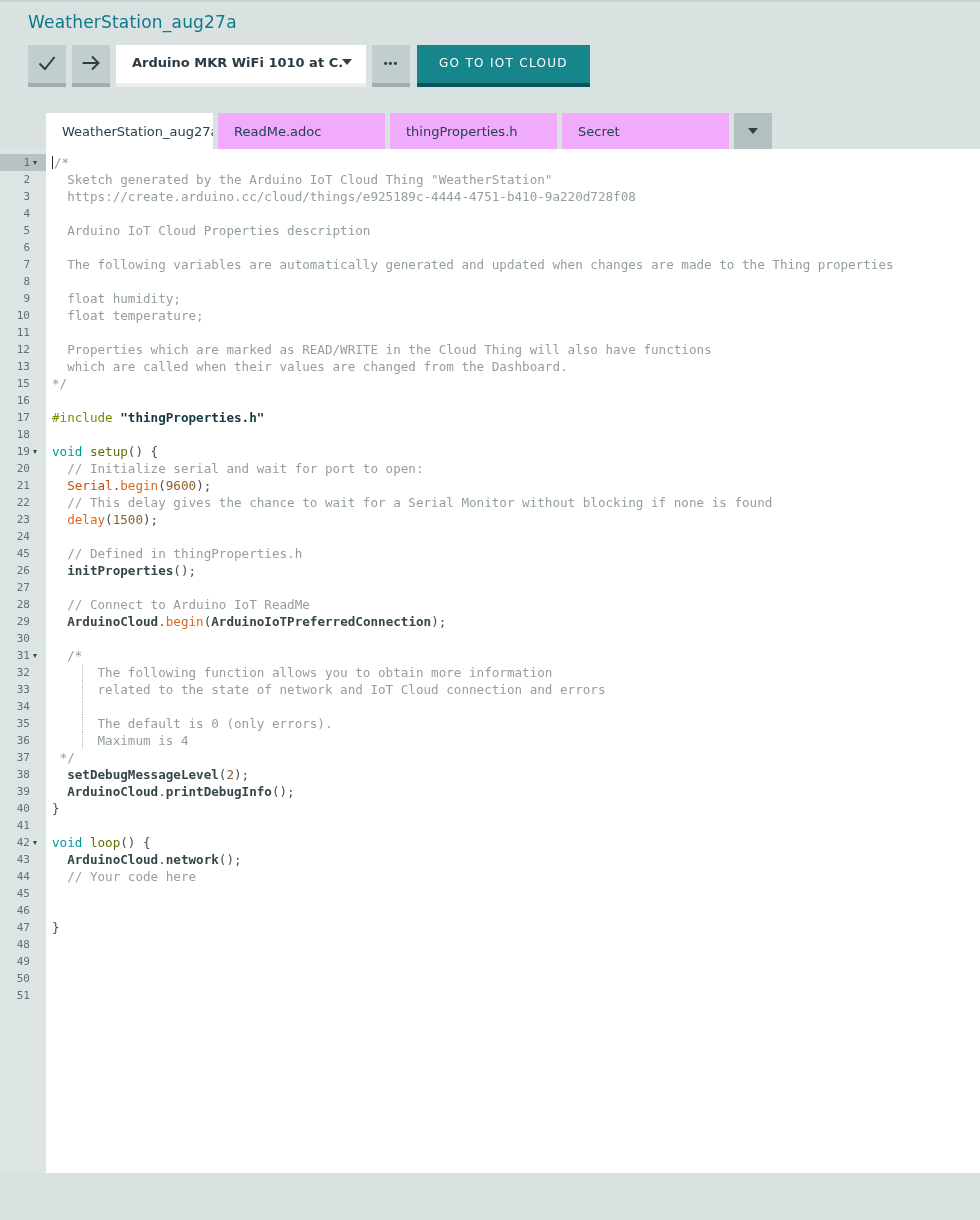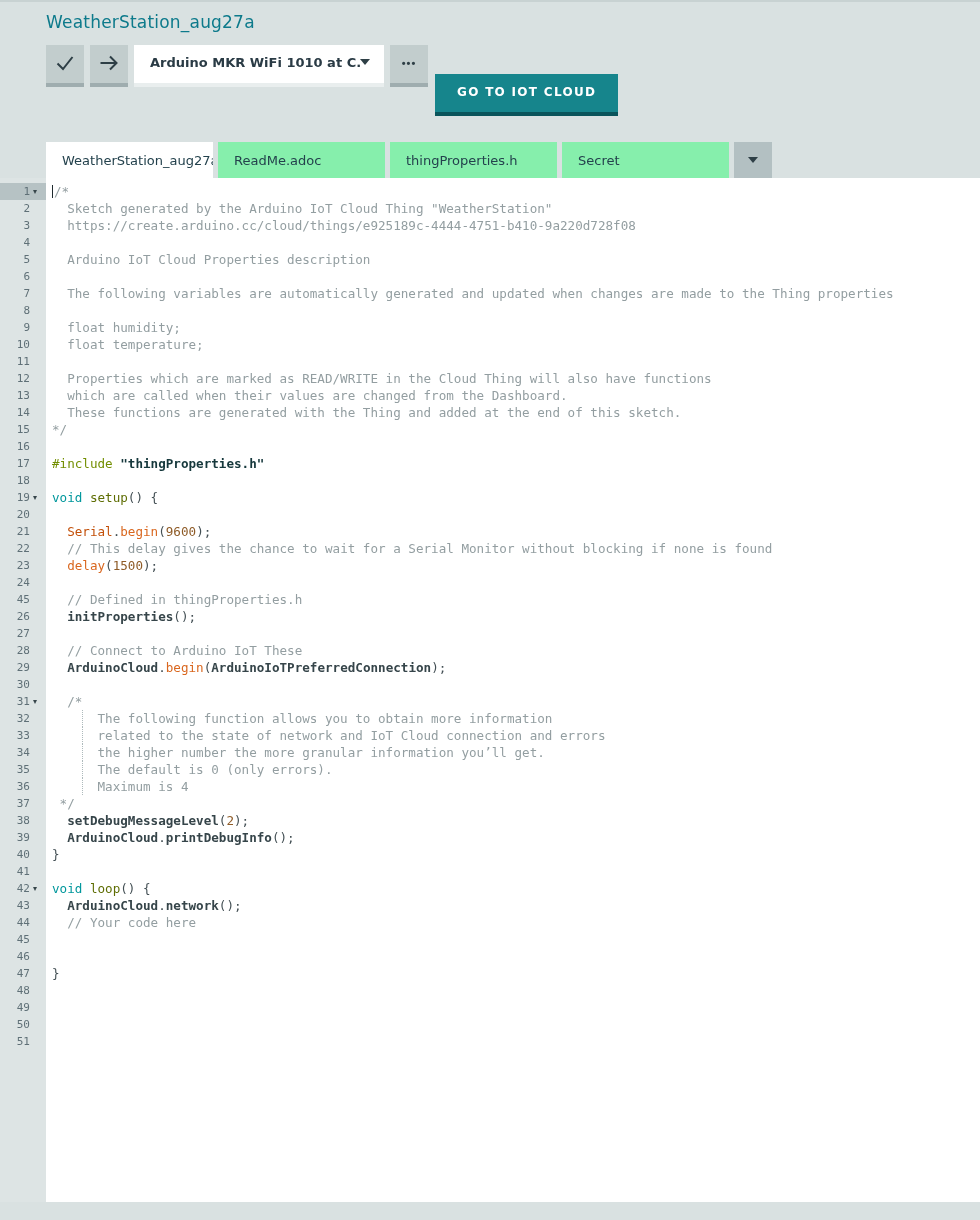--- a/index.html
+++ b/index.html
@@ -3,21 +3,21 @@
 <meta charset="utf-8">
 <style>
   * { margin:0; padding:0; box-sizing:border-box; }
   html,body { width:980px; height:1220px; }
   body {
     background:#d9e1e1;
     font-family:"DejaVu Sans","Liberation Sans",sans-serif;
     overflow:hidden;
     border-top:2px solid #c8d2d2;
   }
-  .header { padding:10px 0 0 46px; }
+  .header { padding:10px 0 0 28px; }
   .title {
     color:#0d7a8b;
     font-size:17px;
     letter-spacing:.2px;
   }
   .toolbar {
     margin-top:13px;
     display:flex;
     align-items:flex-start;
   }
@@ -62,37 +62,36 @@
     padding-bottom:2px;
   }
   .cloud-btn {
     height:42px;
     background:#16858c;
     border:none;
     border-bottom:4px solid #0a545b;
     color:#ffffff;
     font-family:"DejaVu Sans","Liberation Sans",sans-serif;
     font-size:12px;
-    font-weight:700;
+    font-weight:400;
     letter-spacing:1.3px;
     padding:0 22px 2px 22px;
     margin-left:1px;
     cursor:pointer;
-    margin-top:29px;
   }
   
   .tabbar {
     margin:26px 0 0 46px;
     display:flex;
     height:36px;
   }
   .tab {
     width:167px;
     height:36px;
-    background:#86efac;
+    background:#f0abfc;
     margin-right:5px;
     display:flex; align-items:center;
     padding:0 10px 0 16px;
     font-size:13px;
     color:#24424d;
     cursor:pointer;
     white-space:nowrap; overflow:hidden;
   }
   .tab.active { background:#ffffff; }
   .tab-caret {
@@ -301,27 +300,20 @@
     </div>
     <div class="line">
       <div class="gutter">
         <span class="num">13</span>
         <span class="fold"></span>
       </div>
       <div class="code"><span class="tk-c">  which are called when their values are changed from the Dashboard.</span></div>
     </div>
     <div class="line">
       <div class="gutter">
-        <span class="num">14</span>
-        <span class="fold"></span>
-      </div>
-      <div class="code"><span class="tk-c">  These functions are generated with the Thing and added at the end of this sketch.</span></div>
-    </div>
-    <div class="line">
-      <div class="gutter">
         <span class="num">15</span>
         <span class="fold"></span>
       </div>
       <div class="code"><span class="tk-c">*/</span></div>
     </div>
     <div class="line">
       <div class="gutter">
         <span class="num">16</span>
         <span class="fold"></span>
       </div>
@@ -346,21 +338,21 @@
         <span class="num">19</span>
         <span class="fold">▾</span>
       </div>
       <div class="code"><span class="tk-k">void</span><span class="tk-d"> </span><span class="tk-f">setup</span><span class="tk-d">() {</span></div>
     </div>
     <div class="line">
       <div class="gutter">
         <span class="num">20</span>
         <span class="fold"></span>
       </div>
-      <div class="code"><span class="tk-d">  </span></div>
+      <div class="code"><span class="tk-d">  </span><span class="tk-c">// Initialize serial and wait for port to open:</span></div>
     </div>
     <div class="line">
       <div class="gutter">
         <span class="num">21</span>
         <span class="fold"></span>
       </div>
       <div class="code"><span class="tk-d">  </span><span class="tk-o">Serial</span><span class="tk-d">.</span><span class="tk-o2">begin</span><span class="tk-d">(</span><span class="tk-n">9600</span><span class="tk-d">);</span></div>
     </div>
     <div class="line">
       <div class="gutter">
@@ -402,21 +394,21 @@
         <span class="num">27</span>
         <span class="fold"></span>
       </div>
       <div class="code"></div>
     </div>
     <div class="line">
       <div class="gutter">
         <span class="num">28</span>
         <span class="fold"></span>
       </div>
-      <div class="code"><span class="tk-d">  </span><span class="tk-c">// Connect to Arduino IoT These</span></div>
+      <div class="code"><span class="tk-d">  </span><span class="tk-c">// Connect to Arduino IoT ReadMe</span></div>
     </div>
     <div class="line">
       <div class="gutter">
         <span class="num">29</span>
         <span class="fold"></span>
       </div>
       <div class="code"><span class="tk-d">  </span><span class="tk-i">ArduinoCloud</span><span class="tk-d">.</span><span class="tk-o2">begin</span><span class="tk-d">(</span><span class="tk-i">ArduinoIoTPreferredConnection</span><span class="tk-d">);</span></div>
     </div>
     <div class="line">
       <div class="gutter">
@@ -444,21 +436,21 @@
         <span class="num">33</span>
         <span class="fold"></span>
       </div>
       <div class="code"><span class="guide"></span><span class="tk-c">      related to the state of network and IoT Cloud connection and errors</span></div>
     </div>
     <div class="line">
       <div class="gutter">
         <span class="num">34</span>
         <span class="fold"></span>
       </div>
-      <div class="code"><span class="guide"></span><span class="tk-c">      the higher number the more granular information you’ll get.</span></div>
+      <div class="code"><span class="guide"></span></div>
     </div>
     <div class="line">
       <div class="gutter">
         <span class="num">35</span>
         <span class="fold"></span>
       </div>
       <div class="code"><span class="guide"></span><span class="tk-c">      The default is 0 (only errors).</span></div>
     </div>
     <div class="line">
       <div class="gutter">

